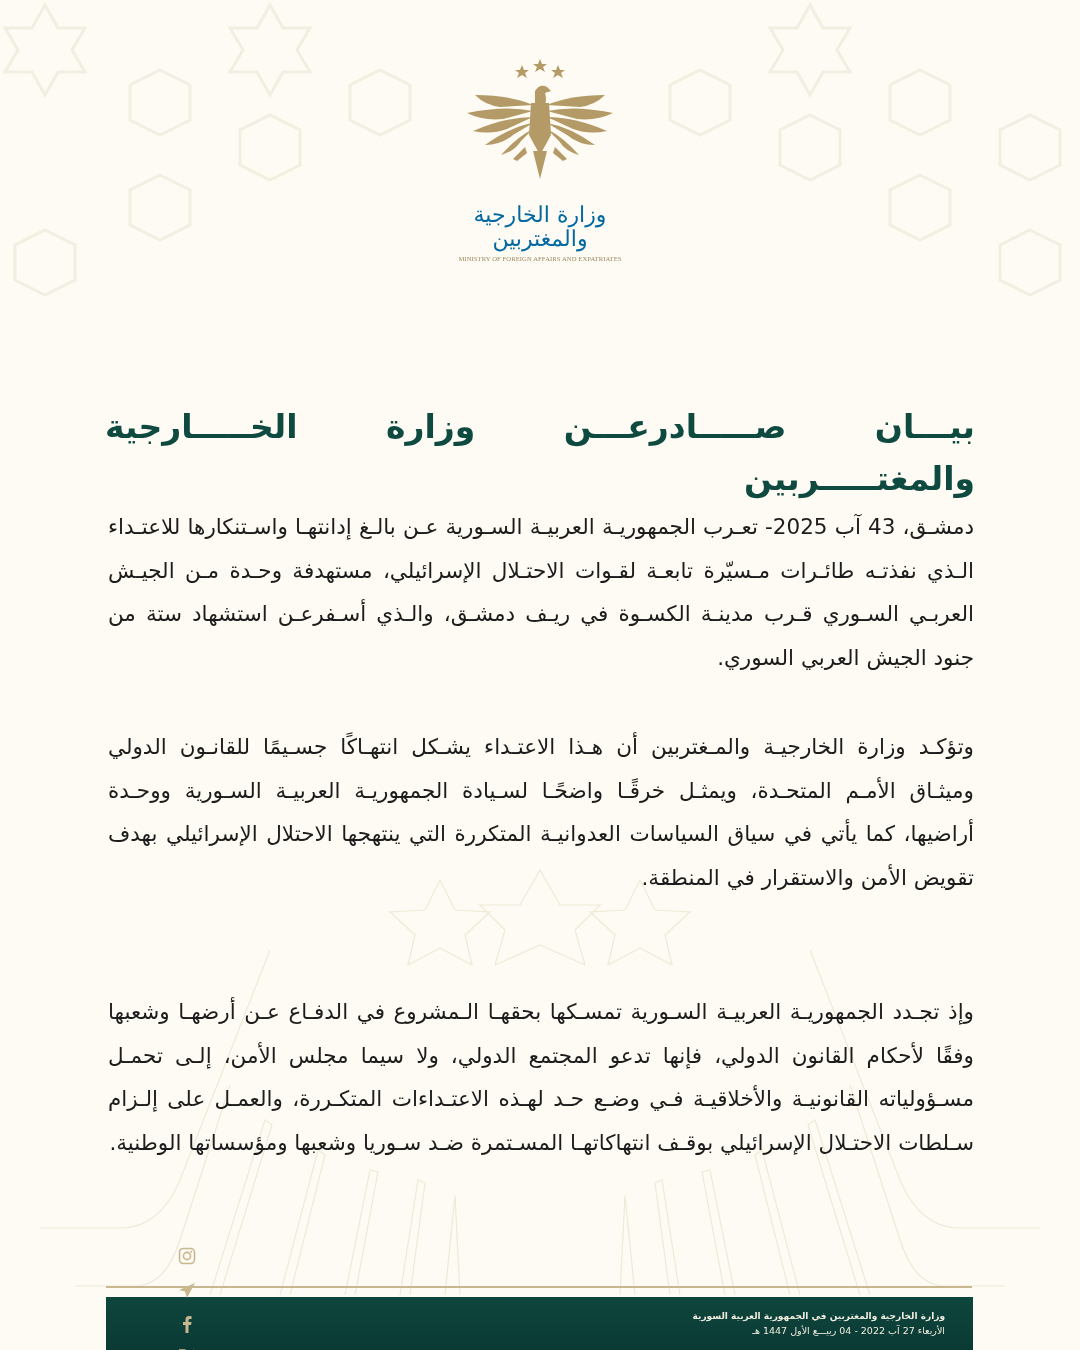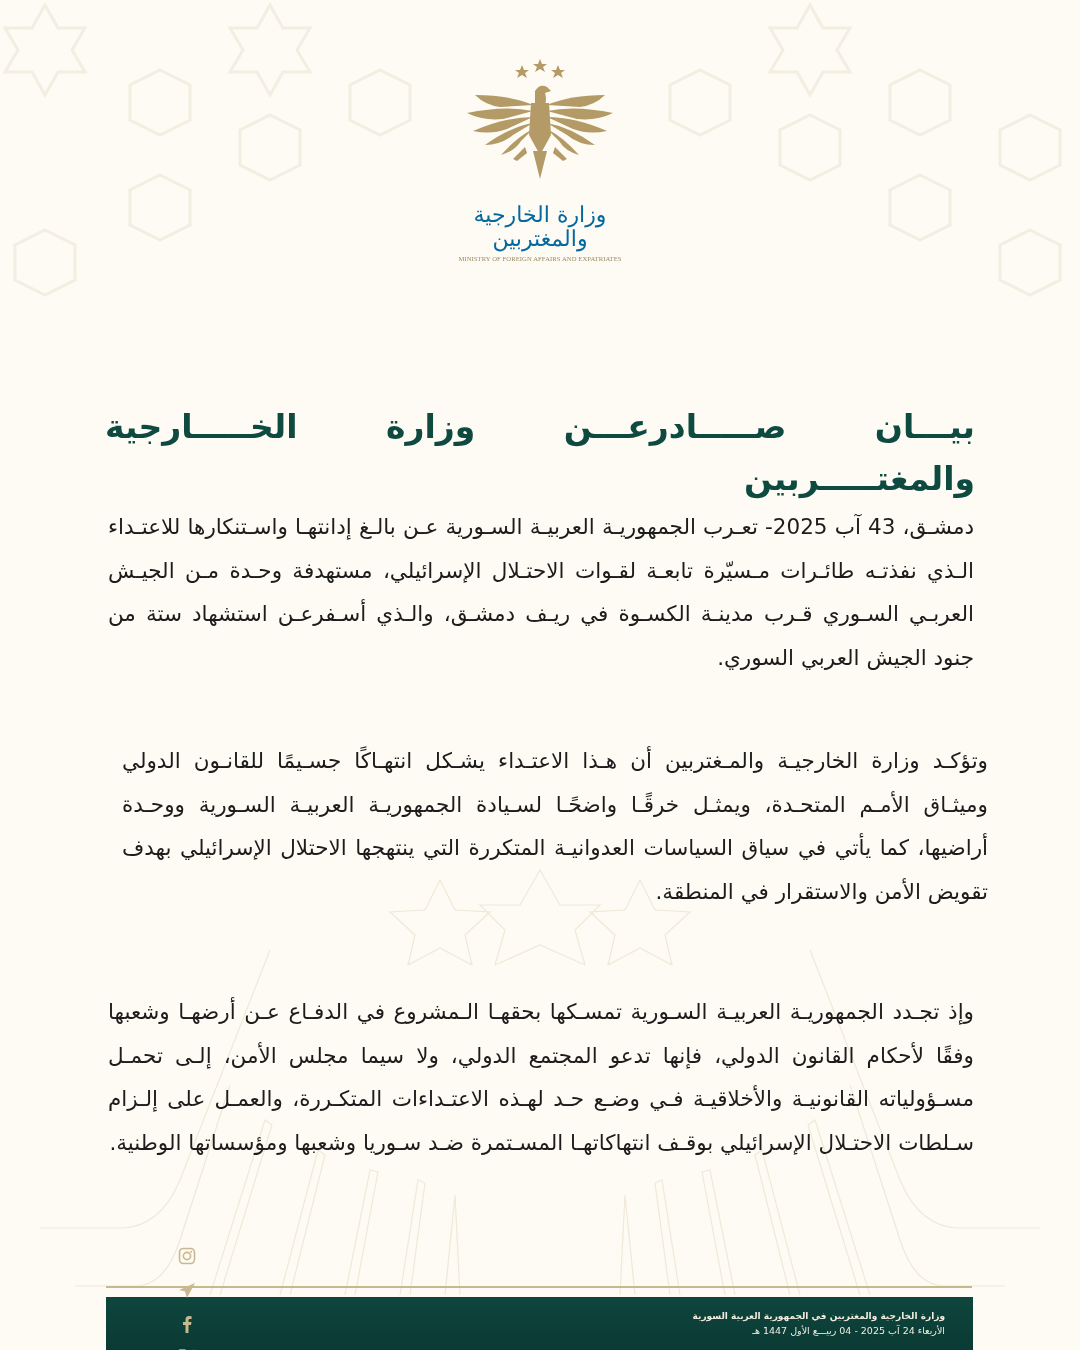--- a/index.html
+++ b/index.html
@@ -124,21 +124,21 @@
   </svg>
   <div class="ar-name">وزارة الخارجية والمغتربين</div>
   <div class="en-name">MINISTRY OF FOREIGN AFFAIRS AND EXPATRIATES</div>
 </div>
 
 <div class="title">
   <div>بيـــان صـــــادرعـــن وزارة الخـــــارجية والمغتـــــربين</div>
 </div>
 
 <p class="body-text p1" style="margin:0">دمشـق، 43 آب 2025- تعـرب الجمهوريـة العربيـة السـورية عـن بالـغ إدانتهـا واسـتنكارها للاعتـداء الـذي نفذتـه طائـرات مـسيّرة تابعـة لقـوات الاحتـلال الإسرائيلي، مستهدفة وحـدة مـن الجيـش العربـي السـوري قـرب مدينـة الكسـوة في ريـف دمشـق، والـذي أسـفرعـن استشهاد ستة من جنود الجيش العربي السوري.</p>
-<p class="body-text p2" style="margin:14px">وتؤكـد وزارة الخارجيـة والمـغتربين أن هـذا الاعتـداء يشـكل انتهـاكًا جسـيمًا للقانـون الدولي وميثـاق الأمـم المتحـدة، ويمثـل خرقًـا واضحًـا لسـيادة الجمهوريـة العربيـة السـورية ووحـدة أراضيها، كما يأتي في سياق السياسات العدوانيـة المتكررة التي ينتهجها الاحتلال الإسرائيلي بهدف تقويض الأمن والاستقرار في المنطقة.</p>
+<p class="body-text p2" style="margin:0">وتؤكـد وزارة الخارجيـة والمـغتربين أن هـذا الاعتـداء يشـكل انتهـاكًا جسـيمًا للقانـون الدولي وميثـاق الأمـم المتحـدة، ويمثـل خرقًـا واضحًـا لسـيادة الجمهوريـة العربيـة السـورية ووحـدة أراضيها، كما يأتي في سياق السياسات العدوانيـة المتكررة التي ينتهجها الاحتلال الإسرائيلي بهدف تقويض الأمن والاستقرار في المنطقة.</p>
 <p class="body-text p3" style="margin:0">وإذ تجـدد الجمهوريـة العربيـة السـورية تمسـكها بحقهـا الـمشروع في الدفـاع عـن أرضهـا وشعبها وفقًا لأحكام القانون الدولي، فإنها تدعو المجتمع الدولي، ولا سيما مجلس الأمن، إلـى تحمـل مسـؤولياته القانونيـة والأخلاقيـة فـي وضـع حـد لهـذه الاعتـداءات المتكـررة، والعمـل على إلـزام سـلطات الاحتـلال الإسرائيلي بوقـف انتهاكاتهـا المسـتمرة ضـد سـوريا وشعبها ومؤسساتها الوطنية.</p>
 
 <div class="gold-line"></div>
 
 <div class="footer">
   <div class="footer-left">
     <span class="social-icon">
       <svg width="18" height="18" viewBox="0 0 18 18">
           <rect x="1.5" y="1.5" width="15" height="15" rx="4" fill="none" stroke="#c9b88f" stroke-width="1.6"></rect>
           <circle cx="9" cy="9" r="3.6" fill="none" stroke="#c9b88f" stroke-width="1.6"></circle>
@@ -158,15 +158,15 @@
     <span class="social-icon">
       <svg width="17" height="17" viewBox="0 0 17 17">
           <path d="M1,1 L6,1 L16,16 L11,16 Z" fill="none" stroke="#c9b88f" stroke-width="1.4"></path>
           <path d="M15.5,1 L9.6,7.6 M7.2,10 L1.5,16" stroke="#c9b88f" stroke-width="1.6"></path>
         </svg>
     </span>
     <span class="handle">syrianmofaex</span>
   </div>
   <div class="footer-right">
     <div class="org">وزارة الخارجية والمغتربين في الجمهورية العربية السورية</div>
-    <div class="date">الأربعاء 24 آب 2025 - 04 ربيـــع الأول 1447 هـ</div>
+    <div class="date">الأربعاء 27 آب 2022 - 04 ربيـــع الأول 1447 هـ</div>
   </div>
 </div>
 
 </body></html>

